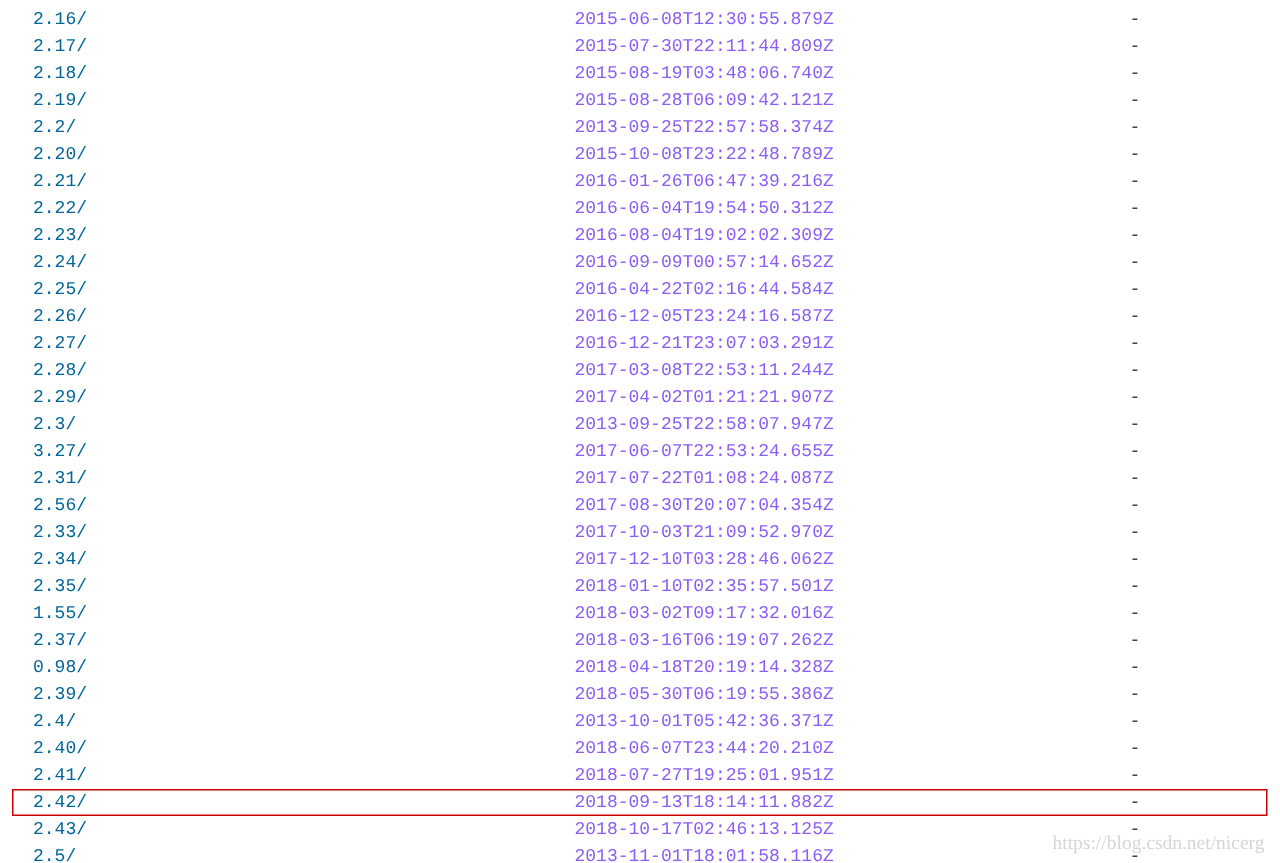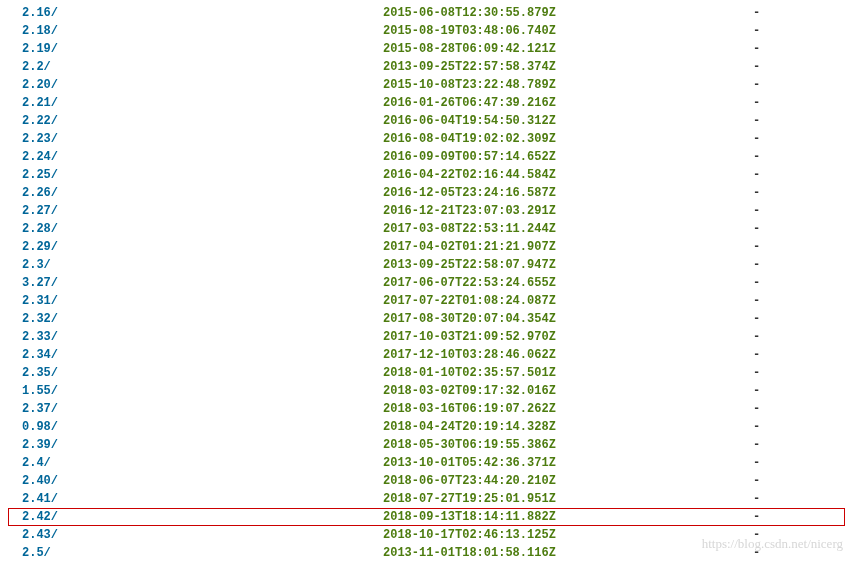--- a/index.html
+++ b/index.html
@@ -16,42 +16,41 @@
       position: relative;
     }
     .listing {
       display: table;
       width: 100%;
       border-collapse: collapse;
     }
     .row {
       display: table-row;
       line-height: 18px;
-      font-weight: bold;
     }
     .row.highlighted {
       outline: 1px solid #cc0000;
       outline-offset: -1px;
       margin-top: 48px;
     }
     .cell {
       display: table-cell;
       white-space: pre;
       vertical-align: middle;
     }
     .cell.name {
       width: 375px;
       padding-left: 14px;
     }
     .cell.name a {
       color: #006699;
       text-decoration: none;
     }
     .cell.date {
-      color: #4d7c0f;
+      color: #8b5cf6;
       width: 370px;
     }
     .cell.size {
       color: #333333;
       text-align: left;
       padding-right: 20px;
     }
     .watermark {
       position: absolute;
       right: 10px;
@@ -65,20 +64,25 @@
 </head>
 <body>
 
 <div class="listing">
     <div class="row">
       <div class="cell name"><a href="#">2.16/</a></div>
       <div class="cell date">2015-06-08T12:30:55.879Z</div>
       <div class="cell size">-</div>
     </div>
     <div class="row">
+      <div class="cell name"><a href="#">2.17/</a></div>
+      <div class="cell date">2015-07-30T22:11:44.809Z</div>
+      <div class="cell size">-</div>
+    </div>
+    <div class="row">
       <div class="cell name"><a href="#">2.18/</a></div>
       <div class="cell date">2015-08-19T03:48:06.740Z</div>
       <div class="cell size">-</div>
     </div>
     <div class="row">
       <div class="cell name"><a href="#">2.19/</a></div>
       <div class="cell date">2015-08-28T06:09:42.121Z</div>
       <div class="cell size">-</div>
     </div>
     <div class="row">
@@ -145,21 +149,21 @@
       <div class="cell name"><a href="#">3.27/</a></div>
       <div class="cell date">2017-06-07T22:53:24.655Z</div>
       <div class="cell size">-</div>
     </div>
     <div class="row">
       <div class="cell name"><a href="#">2.31/</a></div>
       <div class="cell date">2017-07-22T01:08:24.087Z</div>
       <div class="cell size">-</div>
     </div>
     <div class="row">
-      <div class="cell name"><a href="#">2.32/</a></div>
+      <div class="cell name"><a href="#">2.56/</a></div>
       <div class="cell date">2017-08-30T20:07:04.354Z</div>
       <div class="cell size">-</div>
     </div>
     <div class="row">
       <div class="cell name"><a href="#">2.33/</a></div>
       <div class="cell date">2017-10-03T21:09:52.970Z</div>
       <div class="cell size">-</div>
     </div>
     <div class="row">
       <div class="cell name"><a href="#">2.34/</a></div>
@@ -176,21 +180,21 @@
       <div class="cell date">2018-03-02T09:17:32.016Z</div>
       <div class="cell size">-</div>
     </div>
     <div class="row">
       <div class="cell name"><a href="#">2.37/</a></div>
       <div class="cell date">2018-03-16T06:19:07.262Z</div>
       <div class="cell size">-</div>
     </div>
     <div class="row">
       <div class="cell name"><a href="#">0.98/</a></div>
-      <div class="cell date">2018-04-24T20:19:14.328Z</div>
+      <div class="cell date">2018-04-18T20:19:14.328Z</div>
       <div class="cell size">-</div>
     </div>
     <div class="row">
       <div class="cell name"><a href="#">2.39/</a></div>
       <div class="cell date">2018-05-30T06:19:55.386Z</div>
       <div class="cell size">-</div>
     </div>
     <div class="row">
       <div class="cell name"><a href="#">2.4/</a></div>
       <div class="cell date">2013-10-01T05:42:36.371Z</div>

